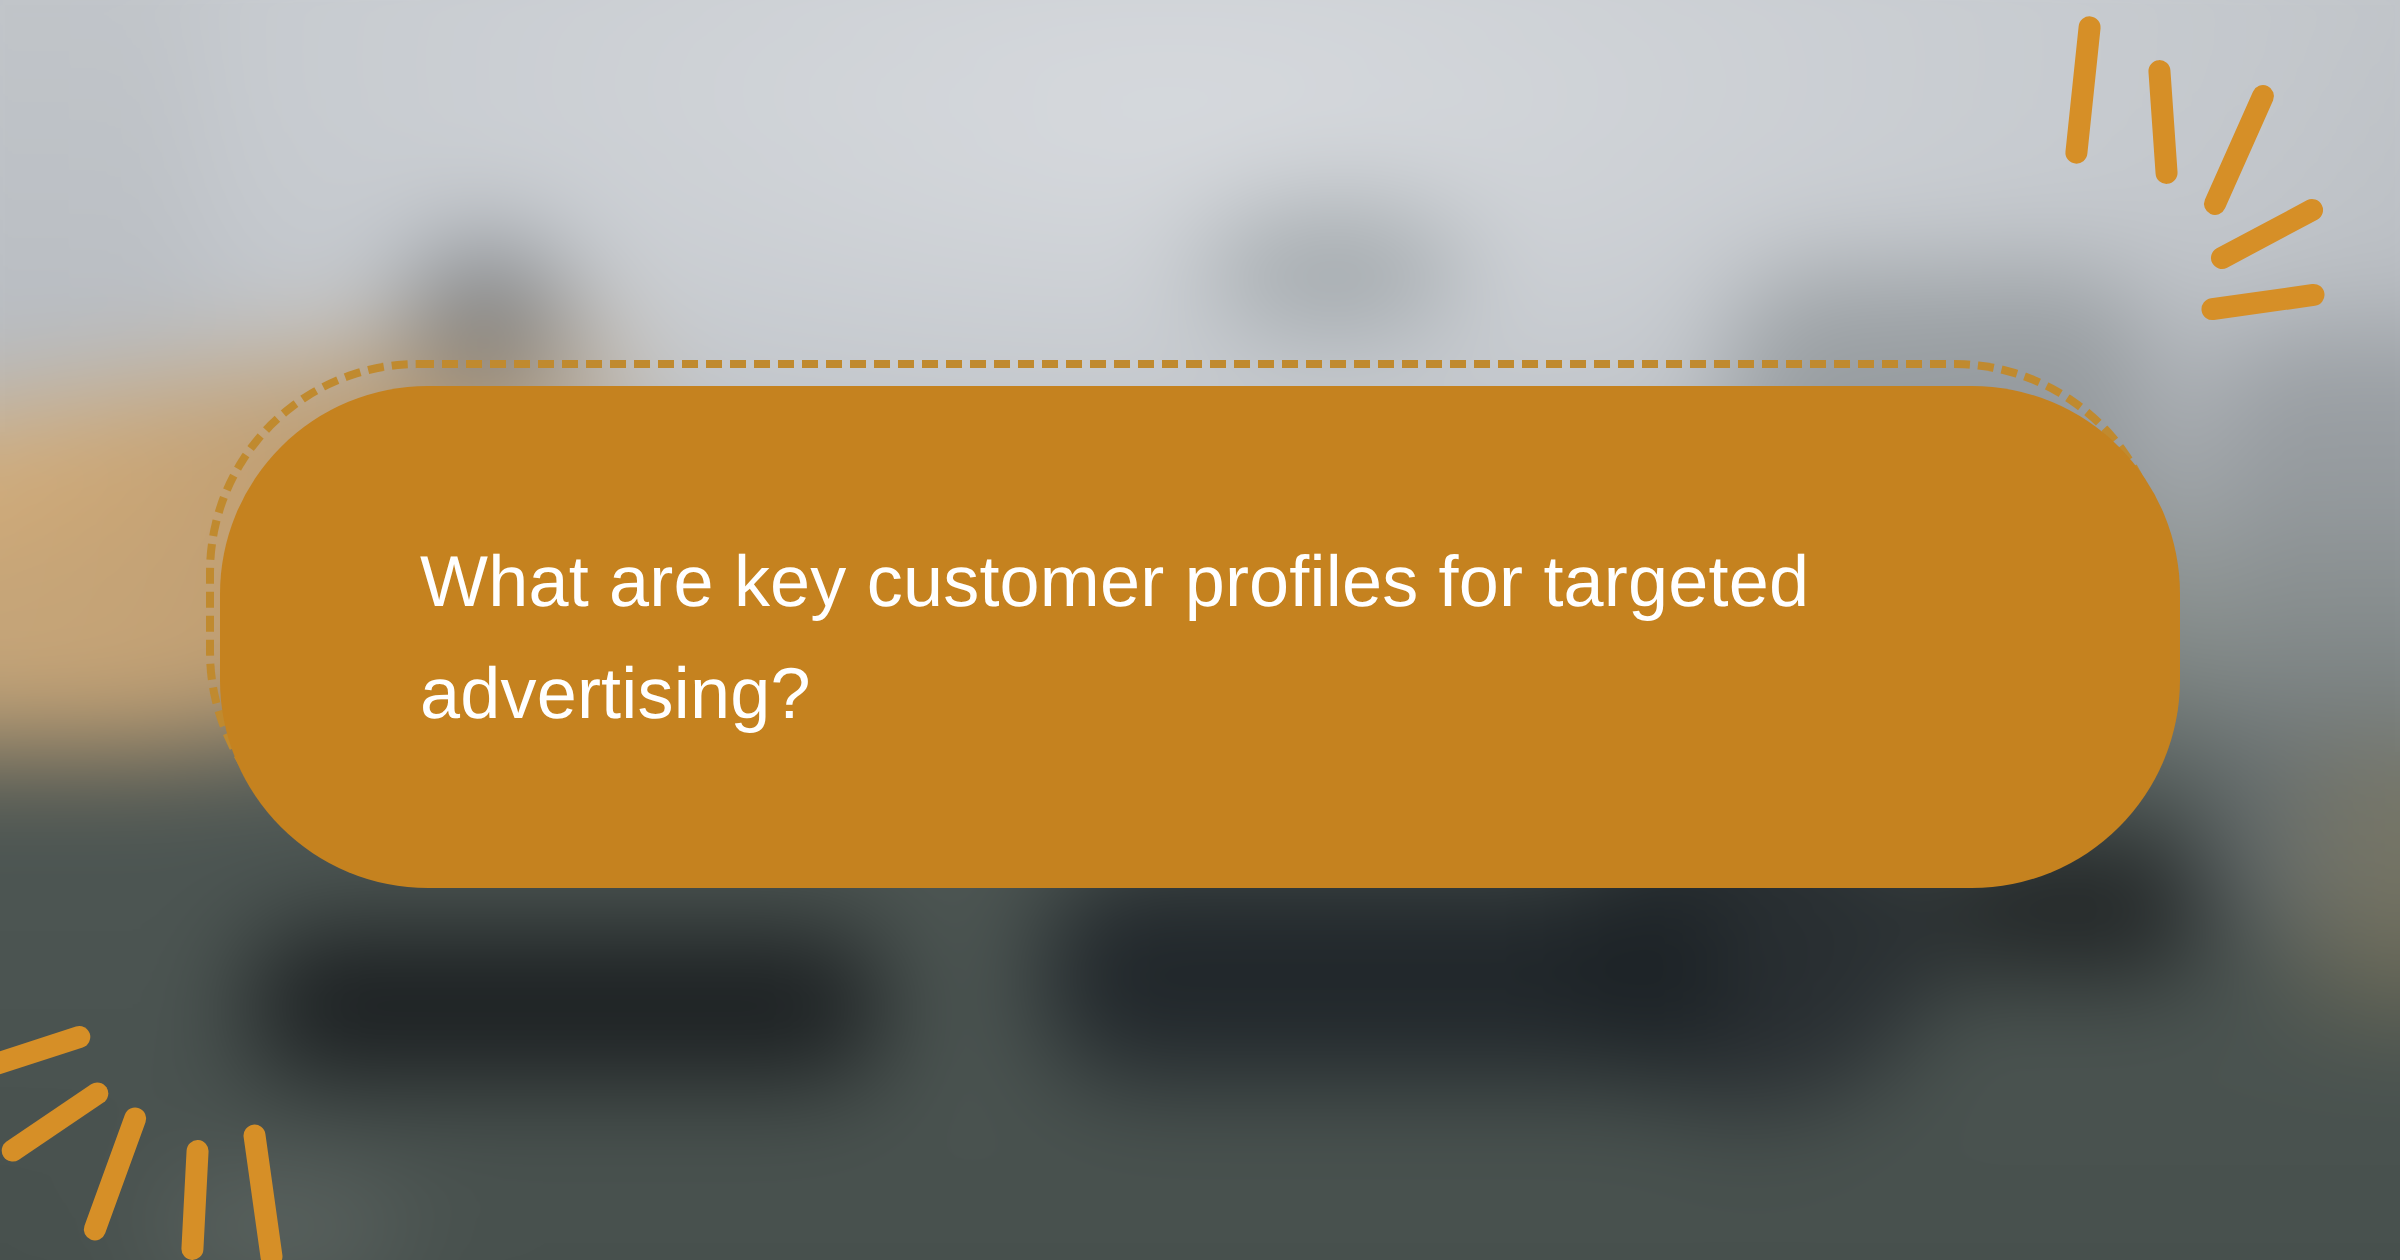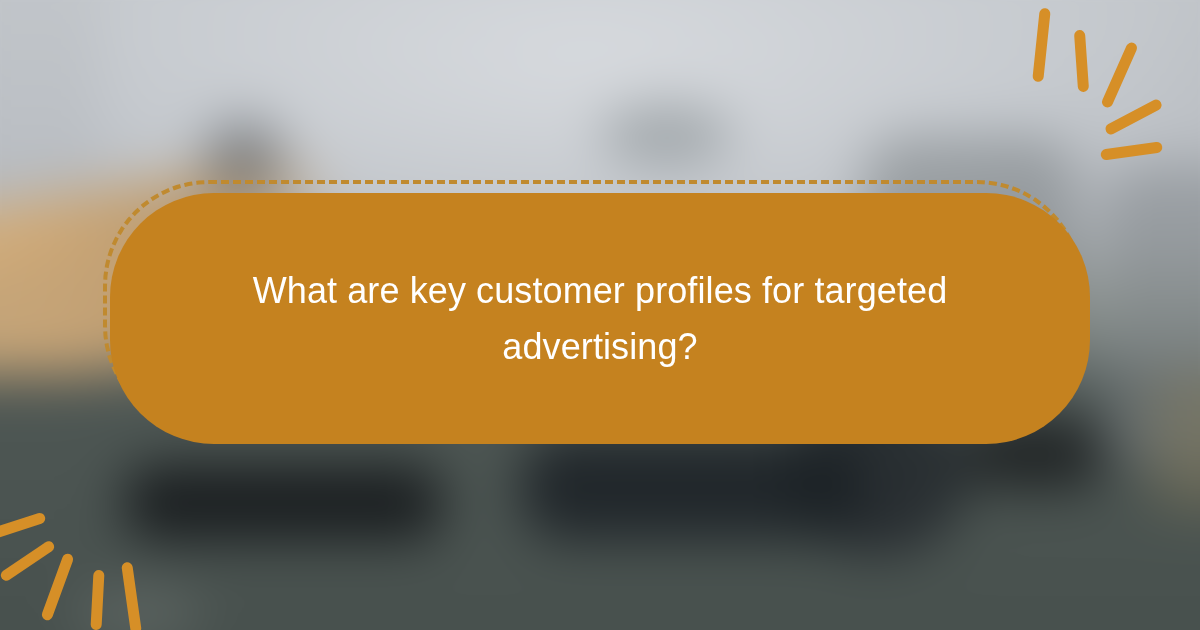--- a/index.html
+++ b/index.html
@@ -108,21 +108,21 @@
     display: flex;
     align-items: center;
     justify-content: center;
     padding: 0 72px;
   }
   .card-text {
     color: #ffffff;
     font-size: 36px;
     line-height: 1.55;
     font-weight: 400;
-    text-align: center;
+    text-align: left;
     letter-spacing: .1px;
     max-width: 780px;
   }
 
   
   .sparkle {
     position: absolute;
     z-index: 4;
     pointer-events: none;
   }

